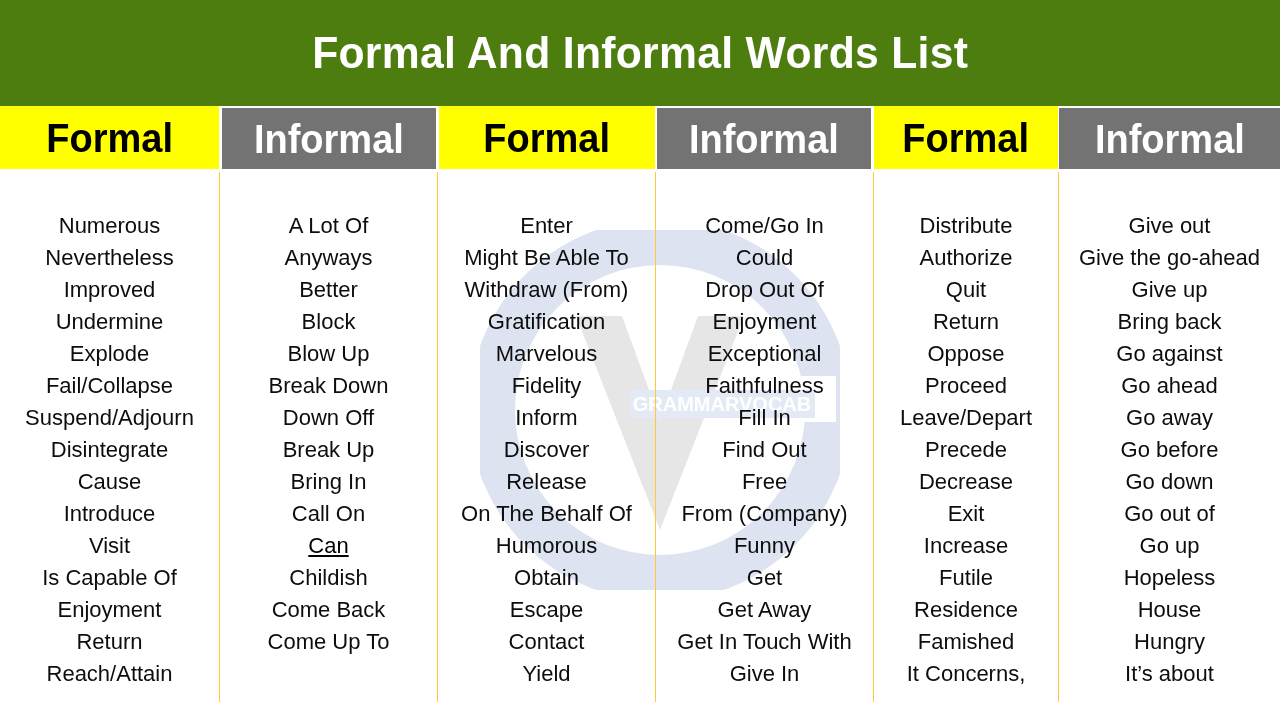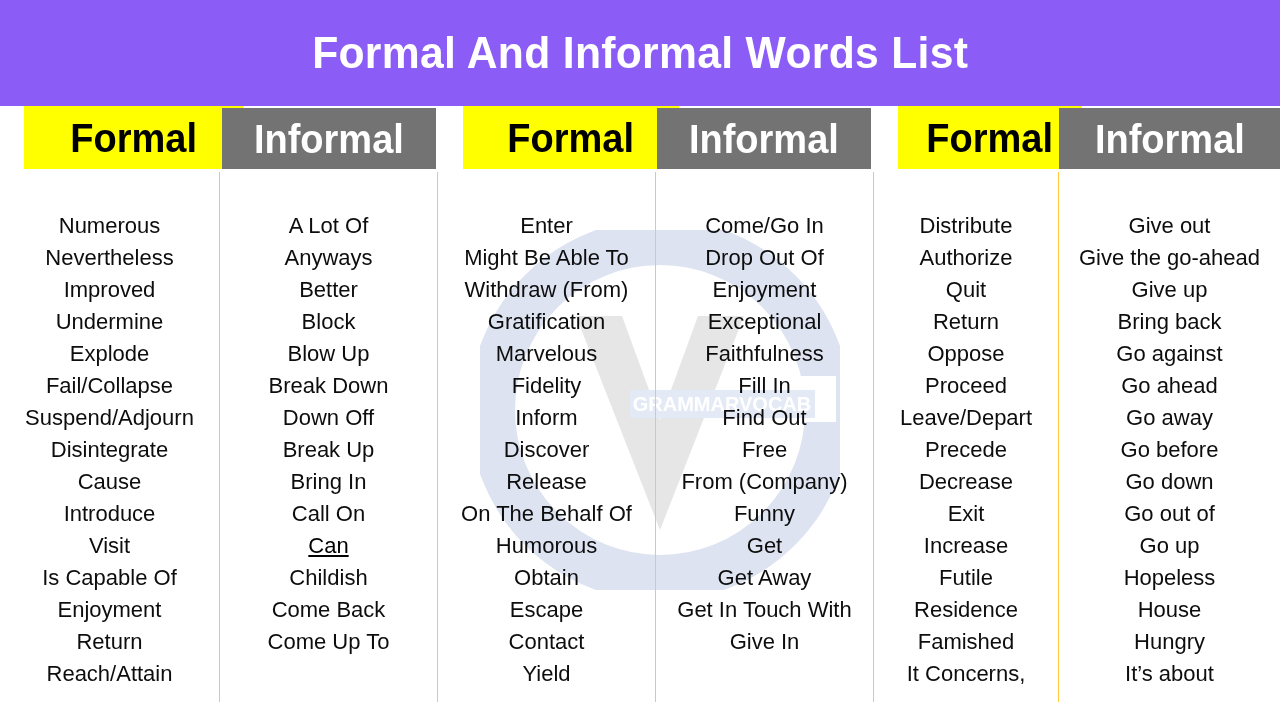--- a/index.html
+++ b/index.html
@@ -20,21 +20,21 @@
     background: #ffffff;
     overflow: hidden;
   }
 
   
   .title-banner {
     position: absolute;
     left: 0; top: 0;
     width: 1280px;
     height: 106px;
-    background: #8b5cf6;
+    background: #4d7c0f;
     display: flex;
     align-items: center;
     justify-content: center;
   }
   .title-text {
     color: #ffffff;
     font-family: "Liberation Sans", sans-serif;
     font-weight: bold;
     font-size: 44px;
     line-height: 1;
@@ -61,21 +61,21 @@
     overflow: hidden;
   }
   .hdr-label {
     font-family: "Liberation Sans", sans-serif;
     font-weight: bold;
     font-size: 40px;
     line-height: 1;
     white-space: nowrap;
     transform: scaleX(0.95);
   }
-  .hdr.formal   { background: #ffff00; margin-left: 24px; }
+  .hdr.formal   { background: #ffff00; }
   .hdr.informal { background: #737373; }
   .hdr.formal   .hdr-label { color: #000000; }
   .hdr.informal .hdr-label { color: #ffffff; }
 
   
   .hdr.h1 { left: 0px;    width: 219px; }
   .hdr.h2 { left: 222px;  width: 214px; top: 2px; height: 61px; }
   .hdr.h3 { left: 439px;  width: 216px; }
   .hdr.h4 { left: 657px;  width: 214px; top: 2px; height: 61px; }
   .hdr.h5 { left: 874px;  width: 184px; }
@@ -228,20 +228,21 @@
         <span class="word">Release</span>
         <span class="word">On The Behalf Of</span>
         <span class="word">Humorous</span>
         <span class="word">Obtain</span>
         <span class="word">Escape</span>
         <span class="word">Contact</span>
         <span class="word">Yield</span>
       </div>
     <div class="col c4">
         <span class="word">Come/Go In</span>
+        <span class="word">Could</span>
         <span class="word">Drop Out Of</span>
         <span class="word">Enjoyment</span>
         <span class="word">Exceptional</span>
         <span class="word">Faithfulness</span>
         <span class="word">Fill In</span>
         <span class="word">Find Out</span>
         <span class="word">Free</span>
         <span class="word">From (Company)</span>
         <span class="word">Funny</span>
         <span class="word">Get</span>

